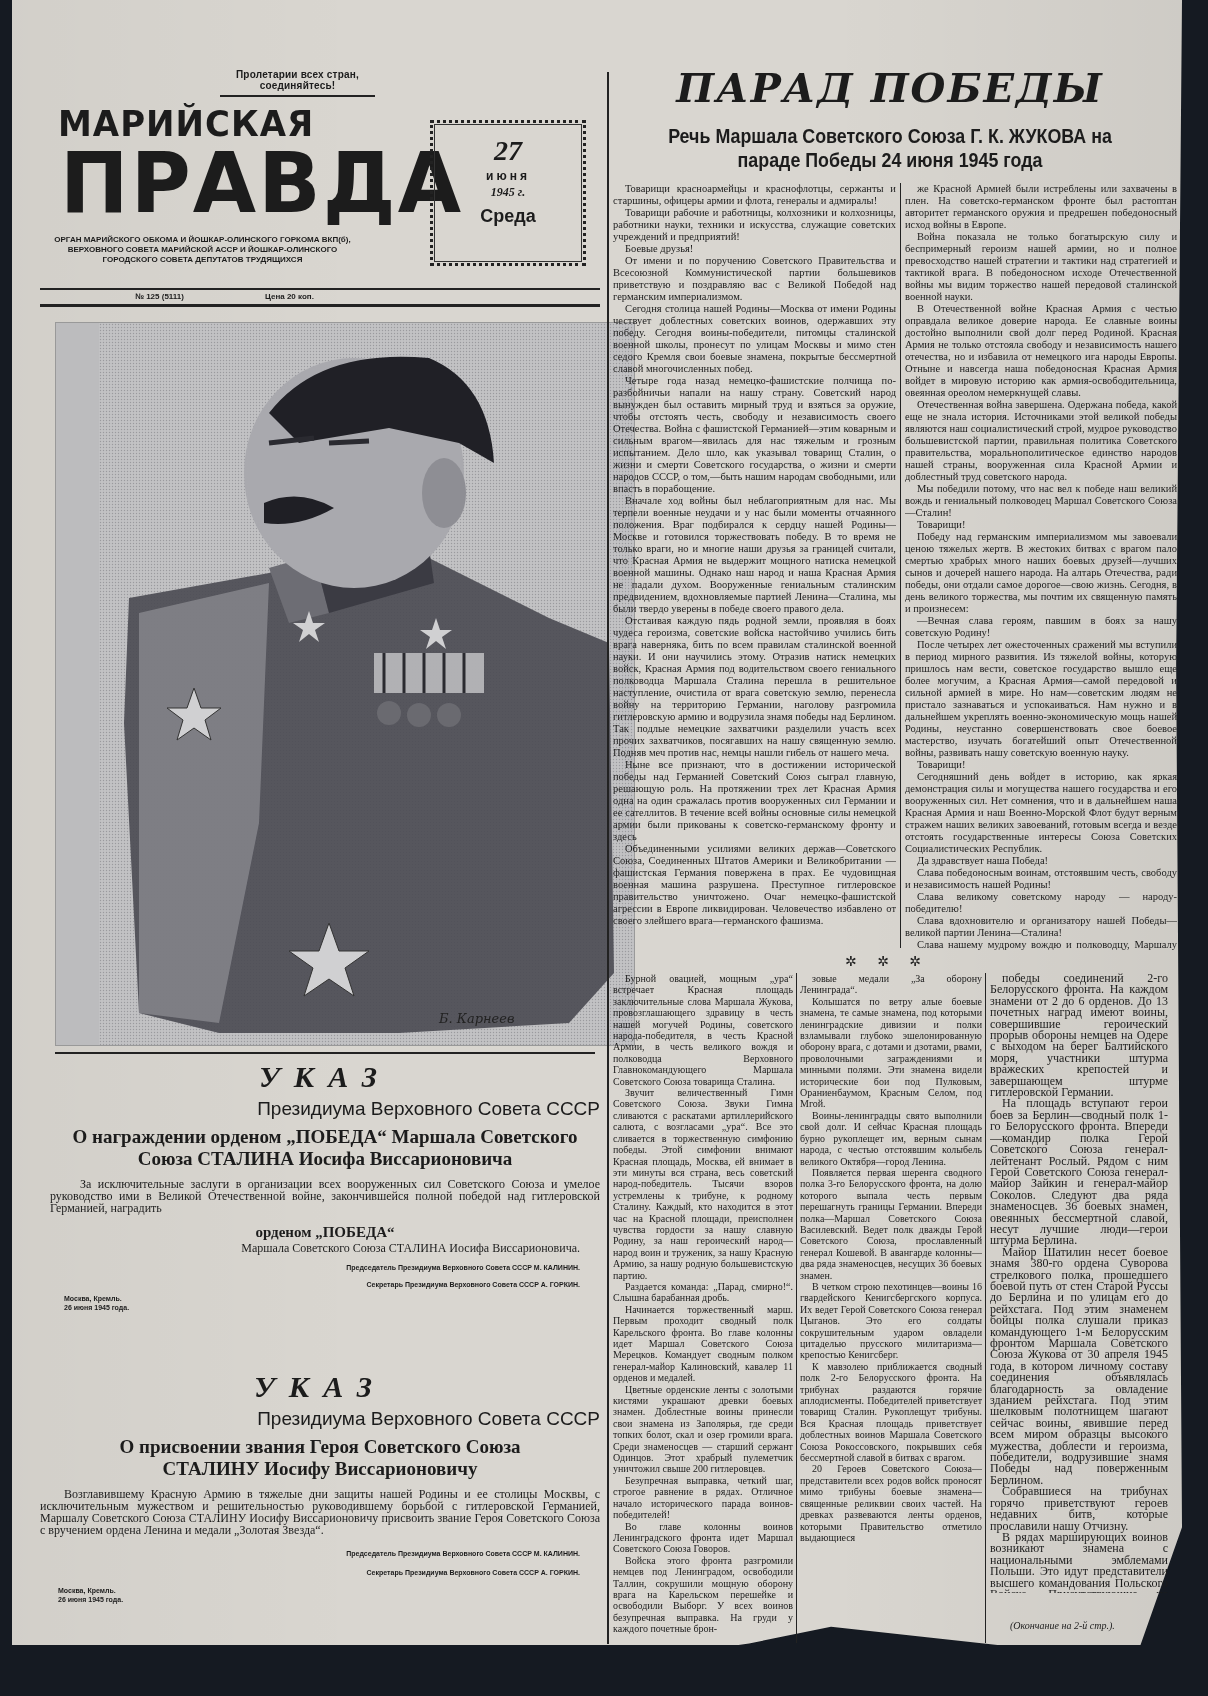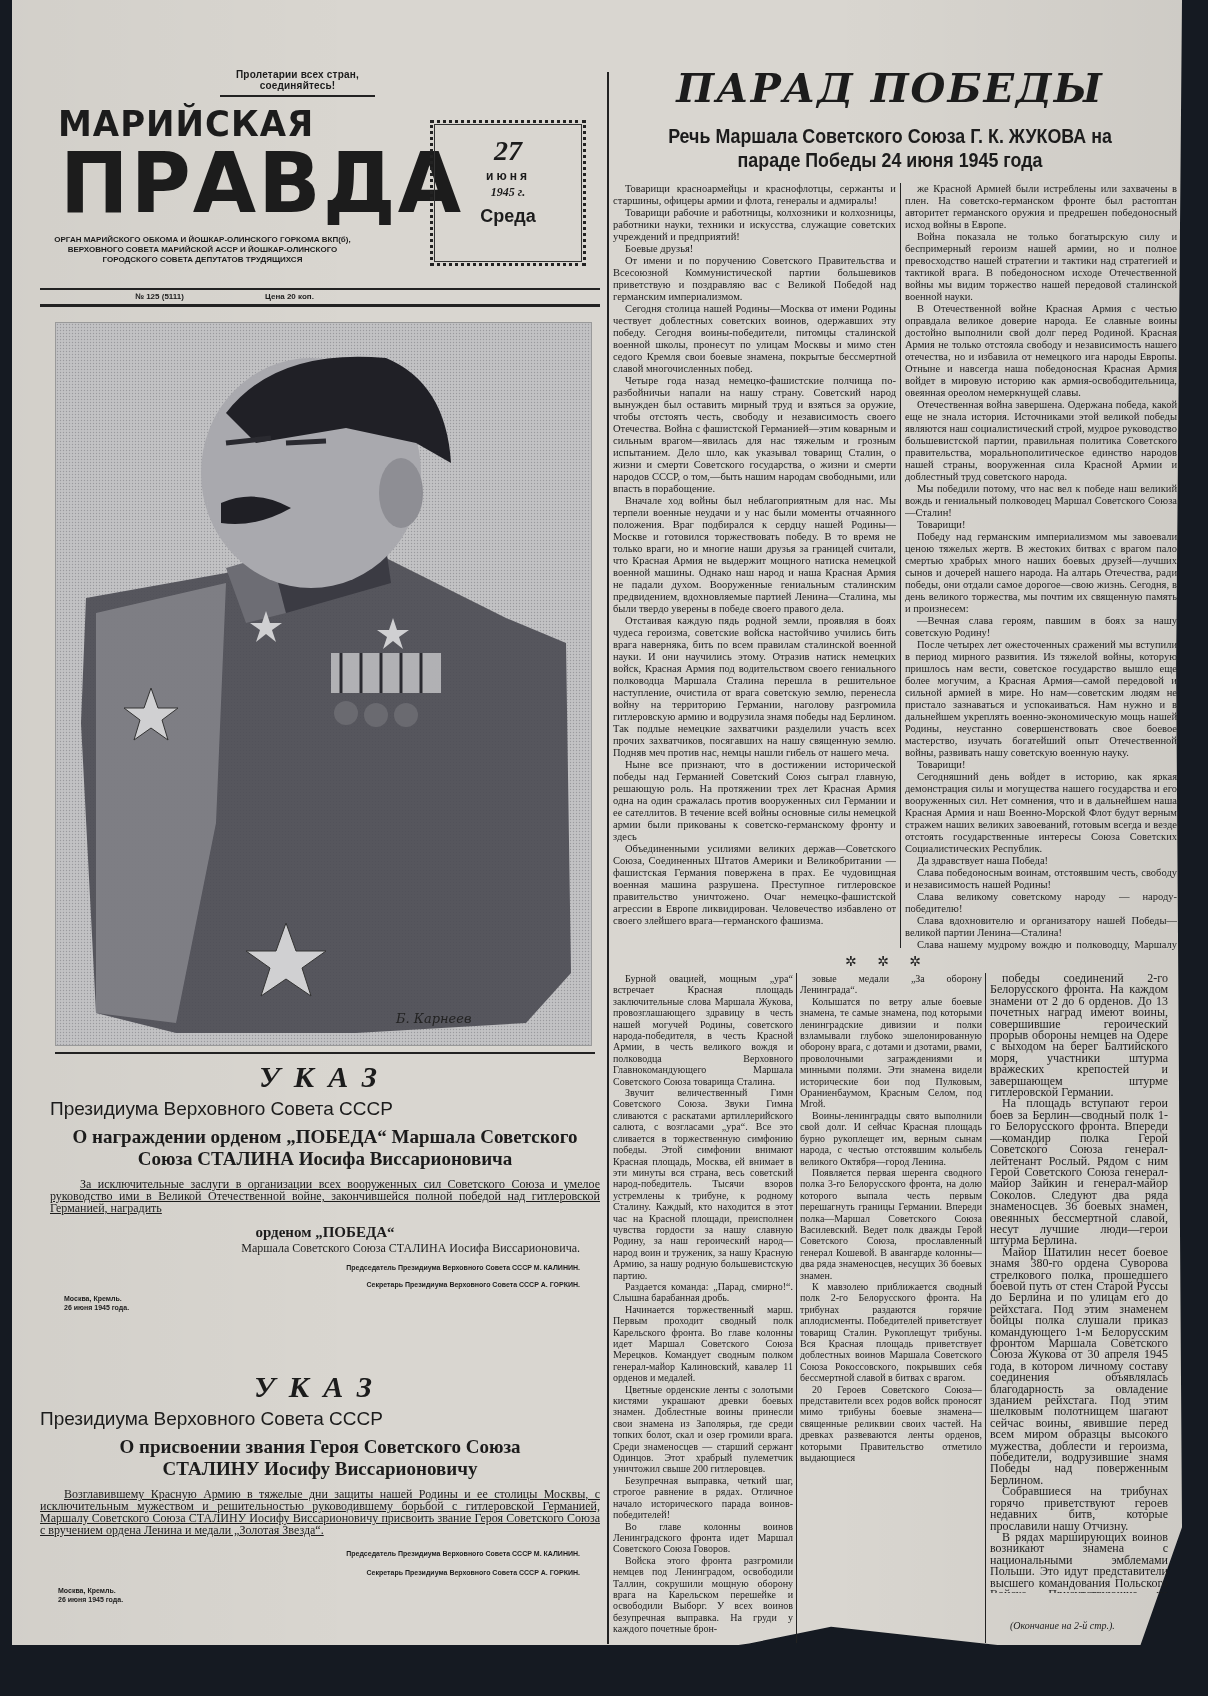--- a/index.html
+++ b/index.html
@@ -13,26 +13,26 @@
   .mast1{left:58px;top:103px;font:900 34px "DejaVu Sans",sans-serif;letter-spacing:1px;transform:scaleY(1.05);}
   .mast2{left:60px;top:140px;font:900 78px "DejaVu Sans",sans-serif;letter-spacing:2px;line-height:80px;transform:scaleY(1.08) scaleX(1.05);transform-origin:left top;}
   .organ{left:45px;top:235px;width:315px;font:bold 8px "Liberation Sans",sans-serif;line-height:10px;text-align:center;}
   .datebox{left:430px;top:120px;width:150px;height:140px;border:3px dotted #222;outline:1px solid #333;outline-offset:-5px;text-align:center;}
   .datebox .day{font:italic bold 28px "Liberation Serif",serif;margin-top:12px;}
   .datebox .mon{font:bold 12px "Liberation Sans",sans-serif;letter-spacing:3px;margin-top:2px;}
   .datebox .yr{font:italic bold 12px "Liberation Serif",serif;margin-top:2px;}
   .datebox .wd{font:bold 18px "Liberation Sans",sans-serif;margin-top:6px;}
   .issuebar{left:40px;top:288px;width:560px;border-top:2px solid #222;border-bottom:3px solid #222;height:14px;font:bold 8px "Liberation Sans",sans-serif;text-align:center;}
   .issuebar span{position:absolute;top:2px;}
-  .portrait{left:55px;top:322px;width:535px;height:722px;background:#bcbcbe;border:1px solid #999;overflow:hidden;}
+  .portrait{left:55px;top:322px;width:535px;height:722px;background:#bcbcbe;border:1px solid #999;overflow:hidden;padding-left:43px;}
   .rule-h{height:2px;background:#222;}
   .ukaz-title{font:italic bold 30px "Liberation Serif",serif;letter-spacing:14px;text-align:center;}
-  .ukaz-sub{font:19px "Liberation Sans",sans-serif;text-align:left;}
+  .ukaz-sub{font:19px "Liberation Sans",sans-serif;text-align:right;}
   .ukaz-head{font:bold 19px "Liberation Serif",serif;text-align:center;line-height:22px;}
-  .ukaz-body{font:12px "Liberation Serif",serif;line-height:12px;text-align:justify;text-decoration:underline;}
+  .ukaz-body{font:12px "Liberation Serif",serif;line-height:12px;text-align:justify;}
   .sign{font:bold 7px "Liberation Sans",sans-serif;text-align:right;}
   .place{font:bold 7px "Liberation Sans",sans-serif;line-height:9px;}
   .vline{position:absolute;width:2px;background:#222;}
   .parad{left:620px;top:64px;width:540px;text-align:center;font:italic 900 40px "DejaVu Serif",serif;letter-spacing:2px;}
   .speech-head{left:620px;top:124px;width:540px;text-align:center;font:bold 21px "Liberation Sans",sans-serif;line-height:24px;transform:scaleX(0.85);}
   .col{position:absolute;font:10.5px "Liberation Serif",serif;line-height:12px;text-align:justify;overflow:hidden;}
   .col p{margin:0;text-indent:12px;}
   .stars{left:845px;top:953px;font:14px "DejaVu Sans",sans-serif;letter-spacing:8px;}
   .ending{font:italic 10px "Liberation Serif",serif;}
 </style>
@@ -176,20 +176,21 @@
   <p>Безупречная выправка, четкий шаг, строгое равнение в рядах. Отличное начало исторического парада воинов-победителей!</p>
   <p>Во главе колонны воинов Ленинградского фронта идет Маршал Советского Союза Говоров.</p>
   <p>Войска этого фронта разгромили немцев под Ленинградом, освободили Таллин, сокрушили мощную оборону врага на Карельском перешейке и освободили Выборг. У всех воинов безупречная выправка. На груди у каждого почетные брон-</p>
 </div>
 <div class="vline" style="left:796px;top:973px;height:670px;width:1px;"></div>
 <div class="col" style="left:800px;top:973px;width:182px;height:675px;font-size:10px;line-height:11.4px;">
   <p>зовые медали „За оборону Ленинграда“.</p>
   <p>Колышатся по ветру алые боевые знамена, те самые знамена, под которыми ленинградские дивизии и полки взламывали глубоко эшелонированную оборону врага, с дотами и дзотами, рвами, проволочными заграждениями и минными полями. Эти знамена видели исторические бои под Пулковым, Ораниенбаумом, Красным Селом, под Мгой.</p>
   <p>Воины-ленинградцы свято выполнили свой долг. И сейчас Красная площадь бурно рукоплещет им, верным сынам народа, с честью отстоявшим колыбель великого Октября—город Ленина.</p>
   <p>Появляется первая шеренга сводного полка 3-го Белорусского фронта, на долю которого выпала честь первым перешагнуть границы Германии. Впереди полка—Маршал Советского Союза Василевский. Ведет полк дважды Герой Советского Союза, прославленный генерал Кошевой. В авангарде колонны—два ряда знаменосцев, несущих 36 боевых знамен.</p>
+  <p>В четком строю пехотинцев—воины 16 гвардейского Кенигсбергского корпуса. Их ведет Герой Советского Союза генерал Цыганов. Это его солдаты сокрушительным ударом овладели цитаделью прусского милитаризма—крепостью Кенигсберг.</p>
   <p>К мавзолею приближается сводный полк 2-го Белорусского фронта. На трибунах раздаются горячие аплодисменты. Победителей приветствует товарищ Сталин. Рукоплещут трибуны. Вся Красная площадь приветствует доблестных воинов Маршала Советского Союза Рокоссовского, покрывших себя бессмертной славой в битвах с врагом.</p>
   <p>20 Героев Советского Союза—представители всех родов войск проносят мимо трибуны боевые знамена—священные реликвии своих частей. На древках развеваются ленты орденов, которыми Правительство отметило выдающиеся</p>
 </div>
 <div class="vline" style="left:985px;top:973px;height:670px;width:1px;"></div>
 <div class="col" style="left:990px;top:973px;width:178px;height:620px;font-size:12px;line-height:11.4px;">
   <p>победы соединений 2-го Белорусского фронта. На каждом знамени от 2 до 6 орденов. До 13 почетных наград имеют воины, совершившие героический прорыв обороны немцев на Одере с выходом на берег Балтийского моря, участники штурма вражеских крепостей и завершающем штурме гитлеровской Германии.</p>
   <p>На площадь вступают герои боев за Берлин—сводный полк 1-го Белорусского фронта. Впереди—командир полка Герой Советского Союза генерал-лейтенант Рослый. Рядом с ним Герой Советского Союза генерал-майор Зайкин и генерал-майор Соколов. Следуют два ряда знаменосцев. 36 боевых знамен, овеянных бессмертной славой, несут лучшие люди—герои штурма Берлина.</p>
   <p>Майор Шатилин несет боевое знамя 380-го ордена Суворова стрелкового полка, прошедшего боевой путь от стен Старой Руссы до Берлина и по улицам его до рейхстага. Под этим знаменем бойцы полка слушали приказ командующего 1-м Белорусским фронтом Маршала Советского Союза Жукова от 30 апреля 1945 года, в котором личному составу соединения объявлялась благодарность за овладение зданием рейхстага. Под этим шелковым полотнищем шагают сейчас воины, явившие перед всем миром образцы высокого мужества, доблести и героизма, победители, водрузившие знамя Победы над поверженным Берлином.</p>
   <p>Собравшиеся на трибунах горячо приветствуют героев недавних битв, которые прославили нашу Отчизну.</p>
   <p>В рядах марширующих воинов возникают знамена с национальными эмблемами Польши. Это идут представители высшего командования Польского Войска. Присутствующие на Красной площади тепло приветствуют начальника Генерального Штаба Польской Армии генерала Корчиц и других польских генералов—представителей боевых соединений, вместе с Красной Армией доблестно сражавшихся за независимость и свободу демократической Польши.</p>

